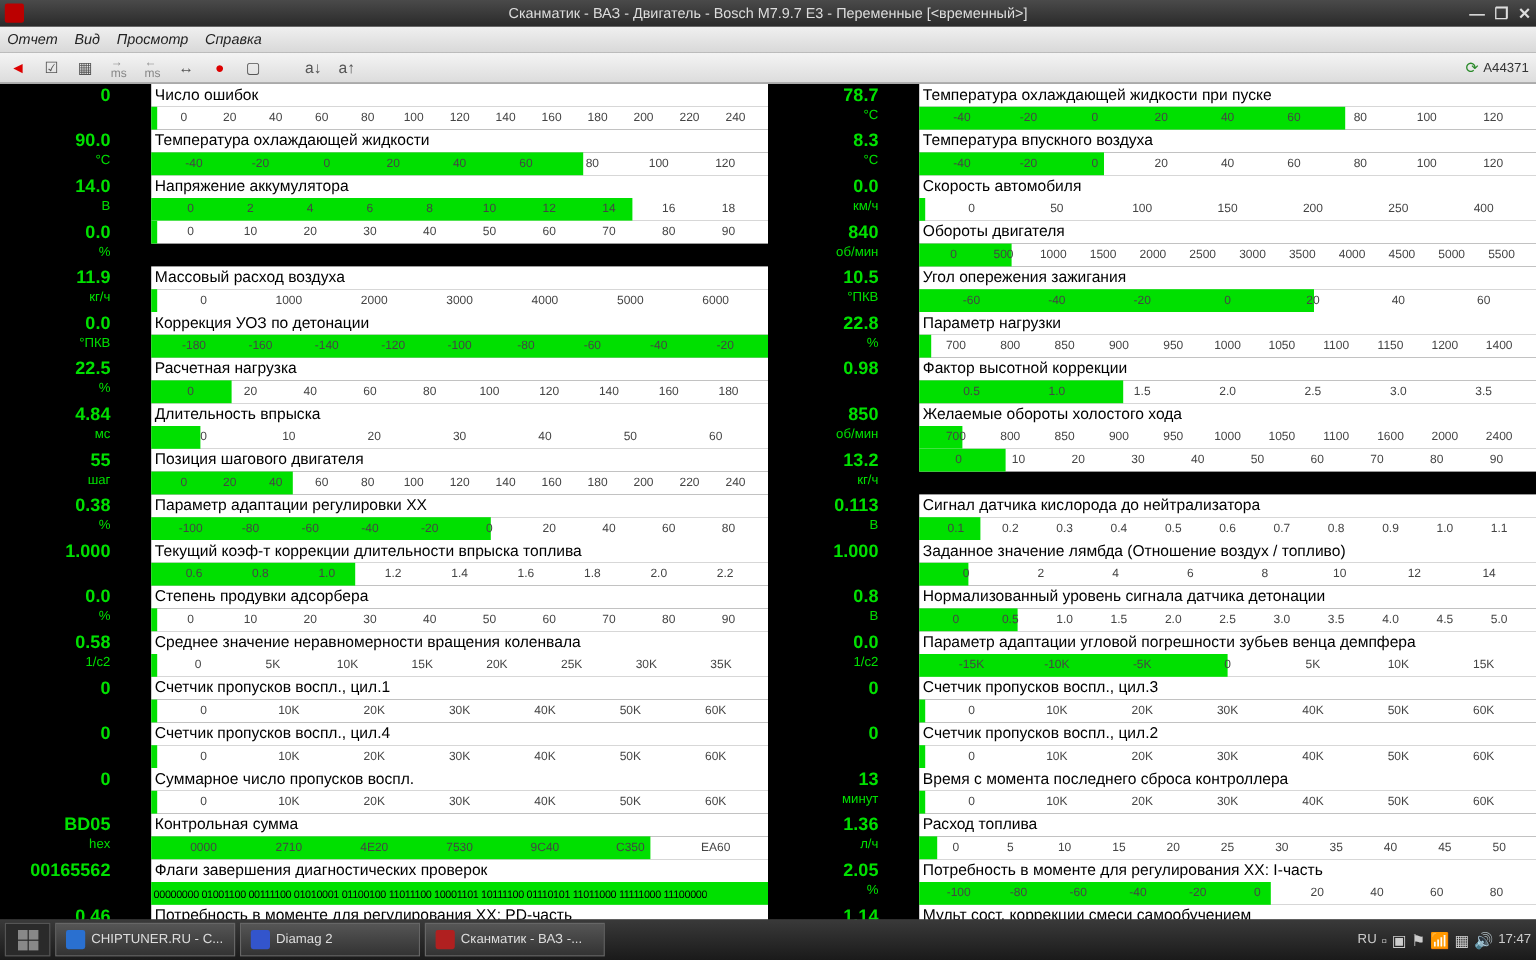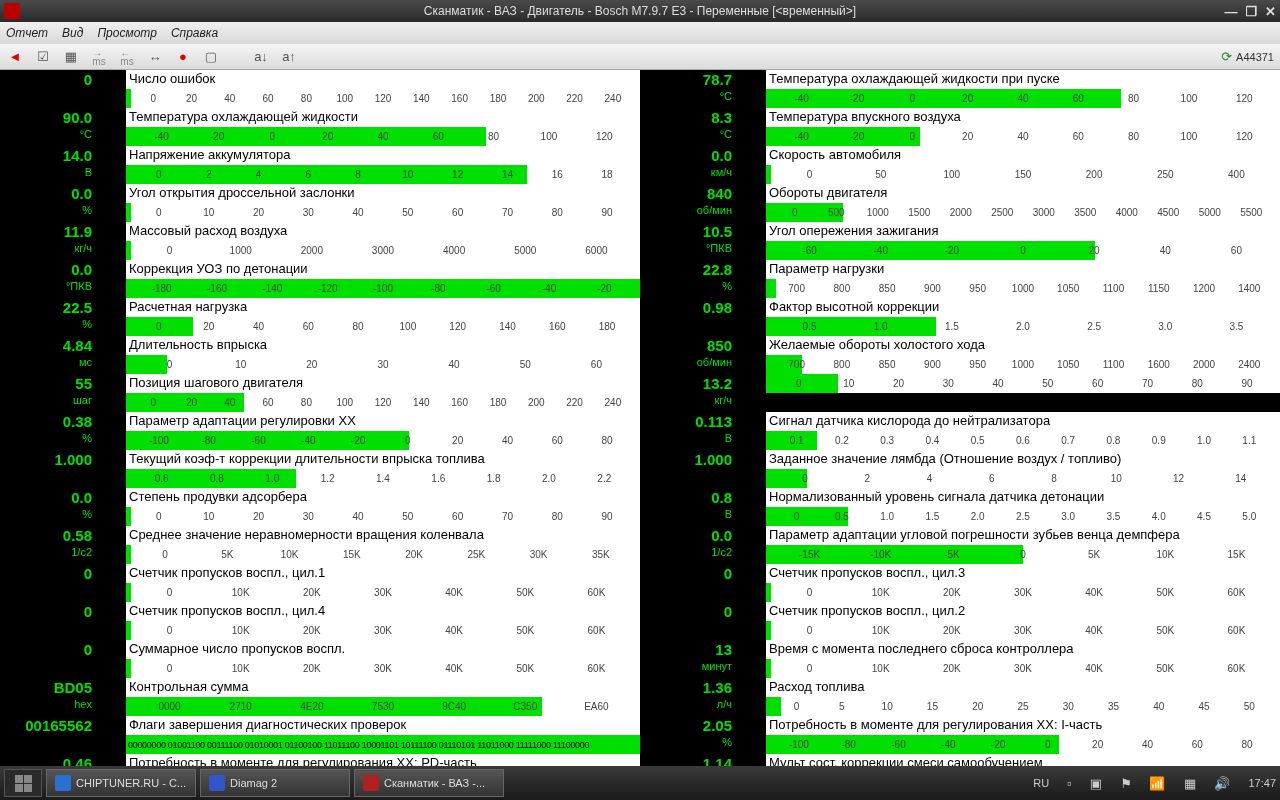--- a/index.html
+++ b/index.html
@@ -32,21 +32,21 @@
 .ticks { position: relative; width: 100%; height: 100%; display: flex; justify-content: space-between; align-items: center; padding: 0 8px; font-size: 10px; color: #444; z-index: 2; }
 .ticks span { flex: 1; text-align: center; }
 .bin-text { position: relative; z-index: 2; font-size: 9px; color: #000; padding-left: 2px; letter-spacing: -0.3px; white-space: nowrap; overflow: hidden; }
 
 .taskbar { position: absolute; bottom: 0; left: 0; right: 0; height: 34px; background: linear-gradient(#3a3a3a, #1a1a1a); display: flex; align-items: center; padding: 0 4px; }
 .start { width: 38px; height: 28px; background: #2a2a2a; border: 1px solid #555; display: flex; align-items: center; justify-content: center; }
 .start-grid { display: grid; grid-template-columns: 8px 8px; gap: 1px; }
 .start-grid div { width: 8px; height: 8px; background: #888; }
 .task-btn { height: 28px; background: linear-gradient(#555, #333); border: 1px solid #666; margin-left: 4px; padding: 0 8px; display: flex; align-items: center; gap: 5px; font-size: 11px; color: #ddd; min-width: 150px; }
 .task-icon { width: 16px; height: 16px; border-radius: 2px; }
-.tray { margin-left: auto; display: flex; align-items: center; gap: 18px; color: #ccc; font-size: 11px; }
+.tray { margin-left: auto; display: flex; align-items: center; gap: 4px; color: #ccc; font-size: 11px; }
 .tray-icon { font-size: 13px; }
 </style>
 </head>
 <body>
 
 <div class="titlebar">
   <div class="titlebar-icon"></div>
   <span class="titlebar-title">Сканматик - ВАЗ - Двигатель - Bosch M7.9.7 E3 - Переменные [&lt;временный&gt;]</span>
   <div class="window-controls">
     <span>—</span>
@@ -155,21 +155,20 @@
             </div>
           </div>
     </div>
   </div>
       <div class="param">
     <div class="val">
       <div class="val-num">0.0</div>
       <div class="val-unit">%</div>
     </div>
     <div class="body">
-      <div class="pname">Угол открытия дроссельной заслонки</div>
       <div class="bar-area">
             <div class="bar-fill" style="width:1%"></div>
             <div class="ticks">
               <span>0</span>
               <span>10</span>
               <span>20</span>
               <span>30</span>
               <span>40</span>
               <span>50</span>
               <span>60</span>

